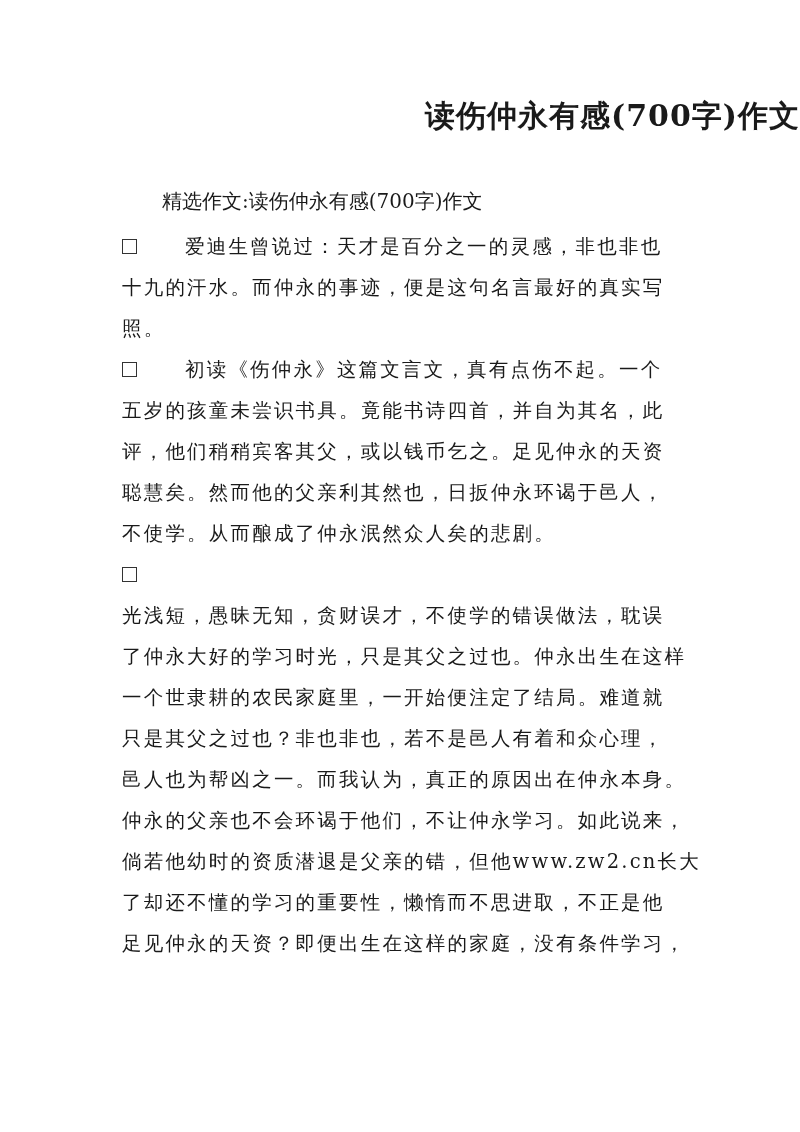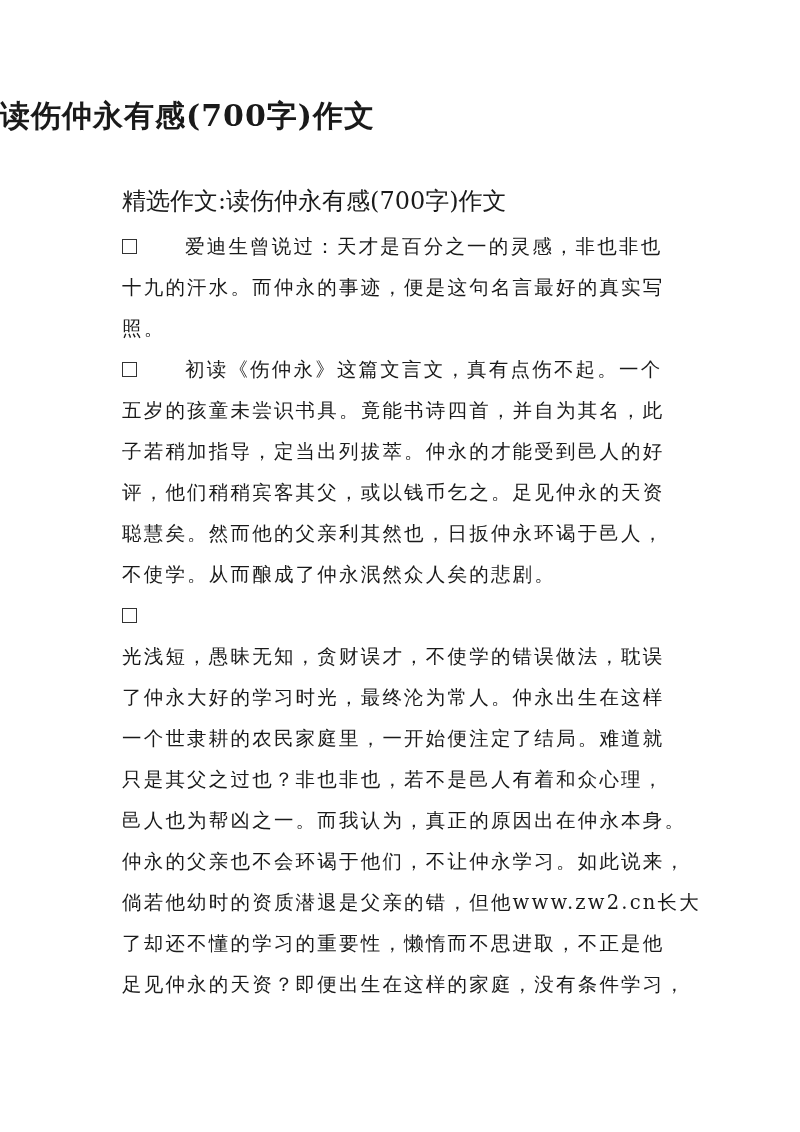--- a/index.html
+++ b/index.html
@@ -1,51 +1,50 @@
 <!DOCTYPE html>
 <html><head>
 <meta charset="utf-8">
 <style>
   html, body { margin: 0; padding: 0; background: #ffffff; }
   body { width: 800px; height: 1132px; position: relative; overflow: hidden;
          font-family: "DejaVu Serif", "Liberation Serif", serif; color: #1a1a1a; }
-  .title { position: absolute; top: 96px; left: 0; width: 800px; text-align: left;
+  .title { position: absolute; top: 96px; left: 0; width: 800px; text-align: right;
            font-size: 30px; font-weight: bold; letter-spacing: 1px; }
   .content { position: absolute; left: 122px; top: 184px; width: 560px; }
-  .subtitle { font-size: 24px; line-height: 34px; height: 34px; margin-bottom: 8px; white-space: nowrap; }
+  .subtitle { font-size: 20px; line-height: 34px; height: 34px; margin-bottom: 8px; white-space: nowrap; margin-left: 40px; }
   .line { font-size: 19.5px; line-height: 41px; height: 41px; white-space: nowrap; letter-spacing: 2.2px; }
   .box { display: inline-block; width: 15px; height: 15px; border: 1.3px solid #333; vertical-align: -1px; margin-right: 48px; box-sizing: border-box; }
 </style>
 </head>
 <body>
 
 <div class="title">读伤仲永有感(700字)作文</div>
 
 <div class="content">
   <div class="subtitle">精选作文:读伤仲永有感(700字)作文</div>
 
   <div>
     <div class="line"><span class="box"></span><span>爱迪生曾说过：天才是百分之一的灵感，非也非也</span></div>
     <div class="line">十九的汗水。而仲永的事迹，便是这句名言最好的真实写</div>
     <div class="line">照。</div>
   </div>
 
   <div>
     <div class="line"><span class="box"></span><span>初读《伤仲永》这篇文言文，真有点伤不起。一个</span></div>
     <div class="line">五岁的孩童未尝识书具。竟能书诗四首，并自为其名，此</div>
-    <div class="line">子若稍加指导，定当出列拔萃。仲永的才能受到邑人的好</div>
     <div class="line">评，他们稍稍宾客其父，或以钱币乞之。足见仲永的天资</div>
     <div class="line">聪慧矣。然而他的父亲利其然也，日扳仲永环谒于邑人，</div>
     <div class="line">不使学。从而酿成了仲永泯然众人矣的悲剧。</div>
   </div>
 
   <div>
     <div class="line"><span class="box"></span></div>
     <div class="line">光浅短，愚昧无知，贪财误才，不使学的错误做法，耽误</div>
-    <div class="line">了仲永大好的学习时光，最终沦为常人。仲永出生在这样</div>
+    <div class="line">了仲永大好的学习时光，只是其父之过也。仲永出生在这样</div>
     <div class="line">一个世隶耕的农民家庭里，一开始便注定了结局。难道就</div>
     <div class="line">只是其父之过也？非也非也，若不是邑人有着和众心理，</div>
     <div class="line">邑人也为帮凶之一。而我认为，真正的原因出在仲永本身。</div>
     <div class="line">仲永的父亲也不会环谒于他们，不让仲永学习。如此说来，</div>
     <div class="line">倘若他幼时的资质潜退是父亲的错，但他www.zw2.cn长大</div>
     <div class="line">了却还不懂的学习的重要性，懒惰而不思进取，不正是他</div>
     <div class="line">足见仲永的天资？即便出生在这样的家庭，没有条件学习，</div>
   </div>
 </div>
 

